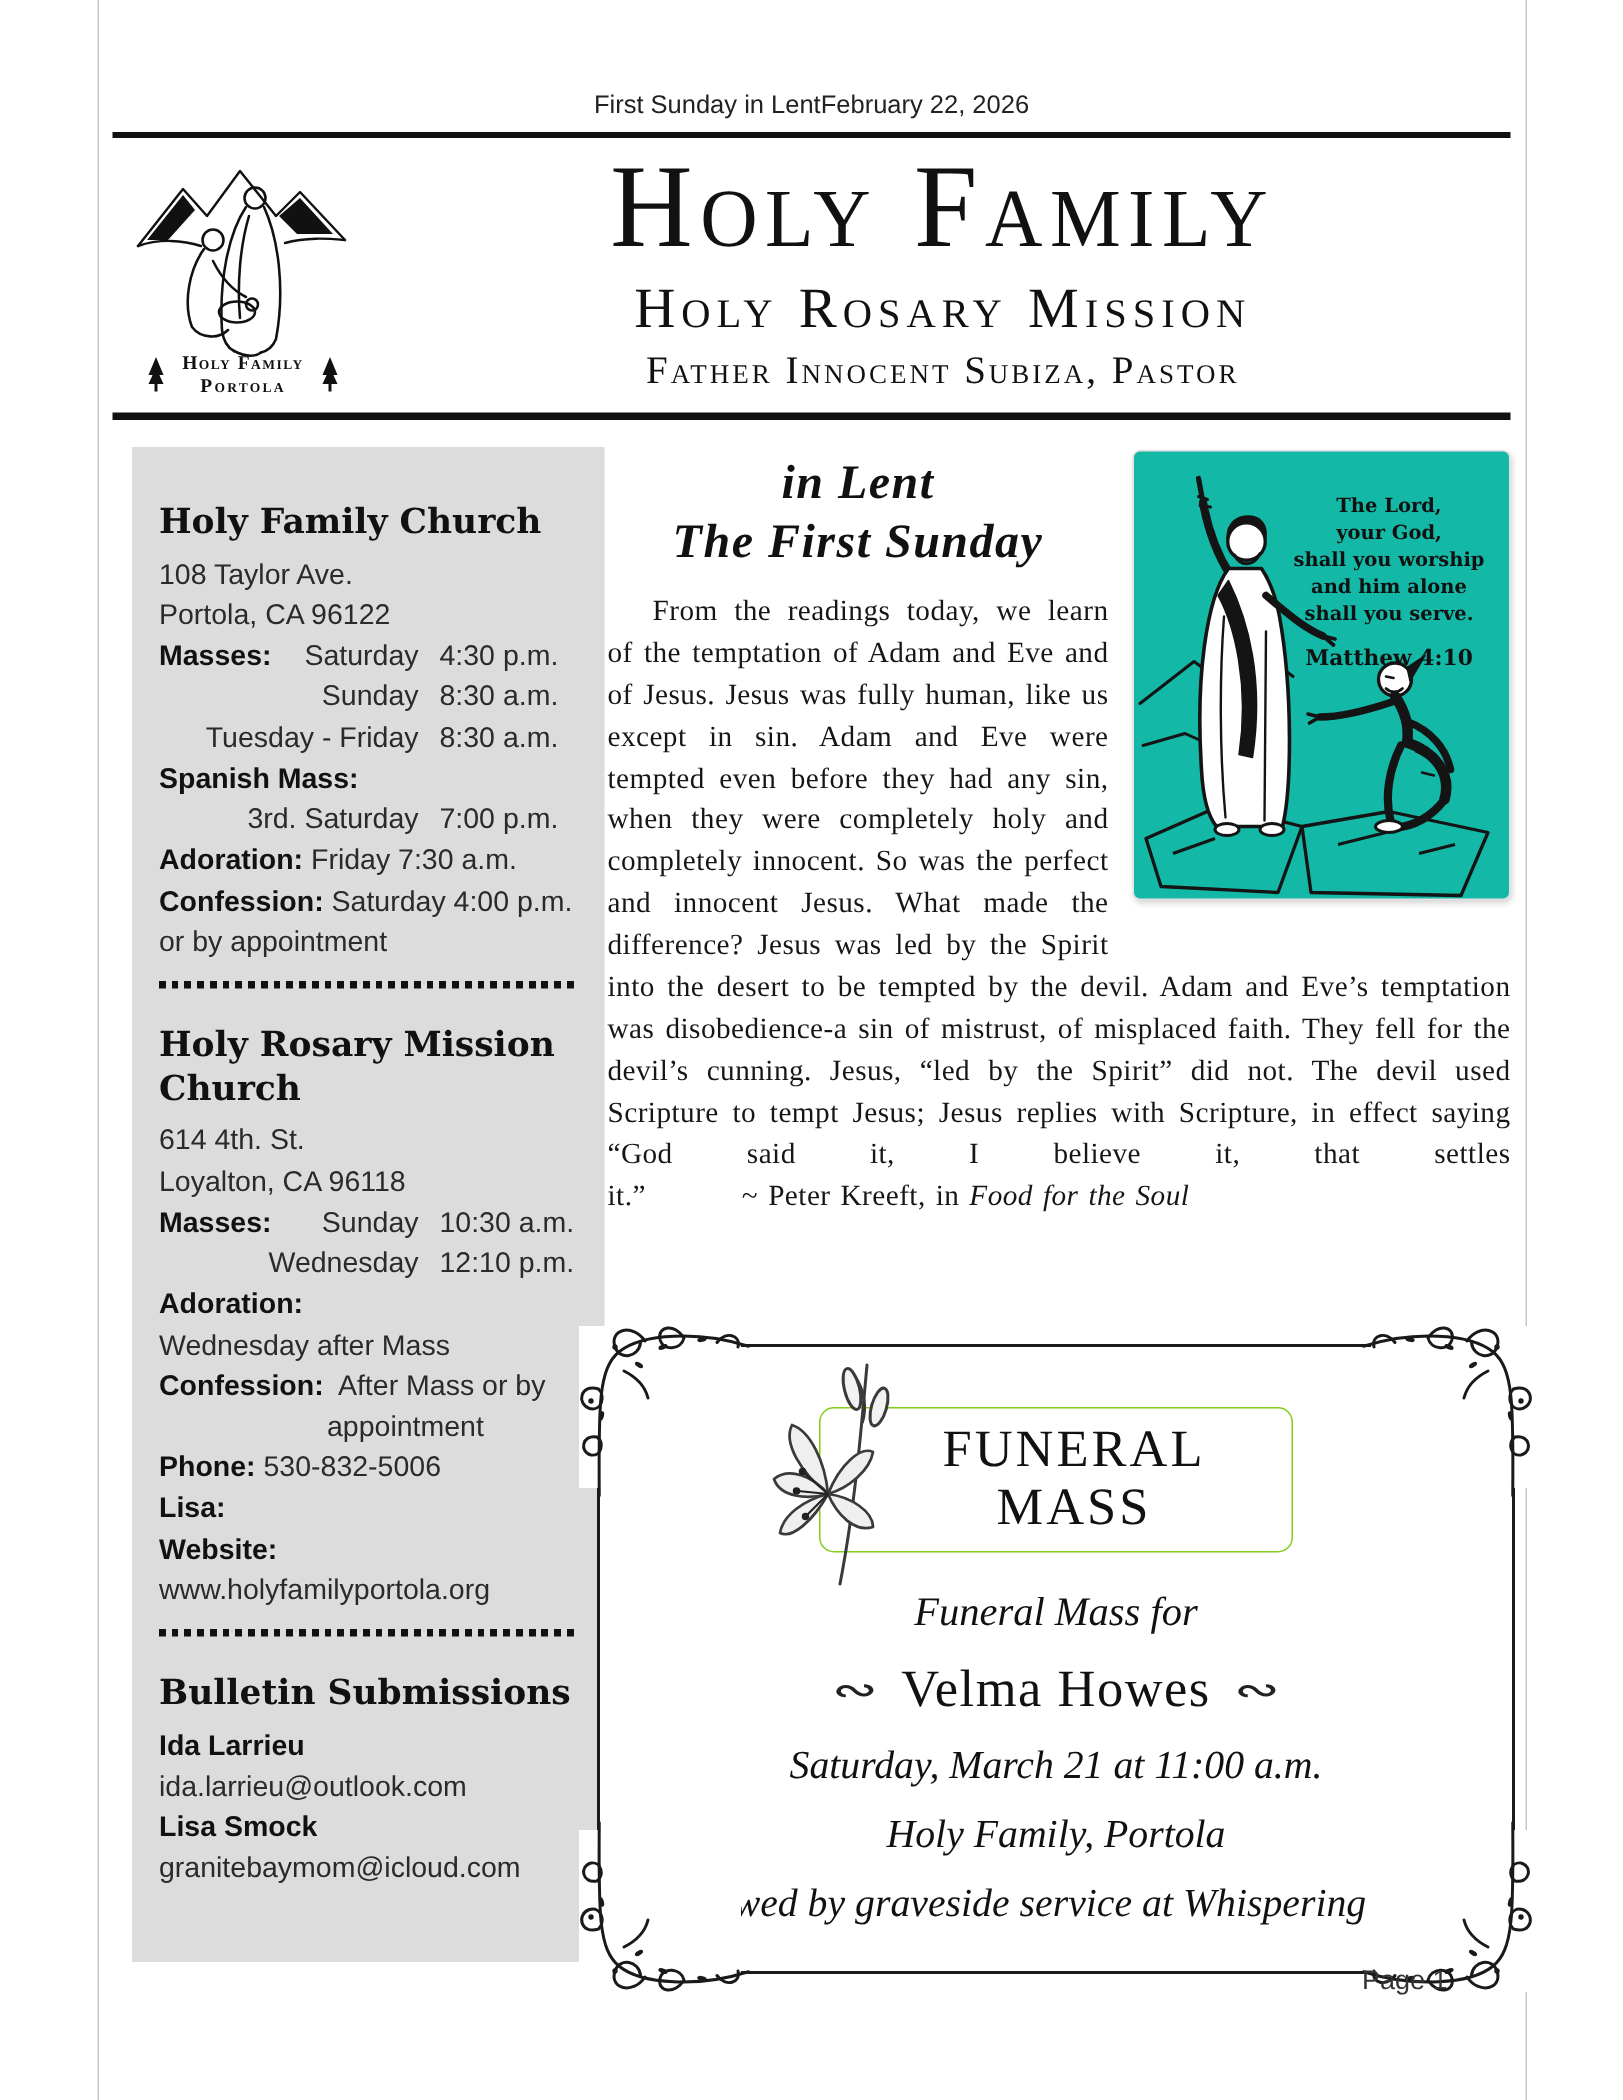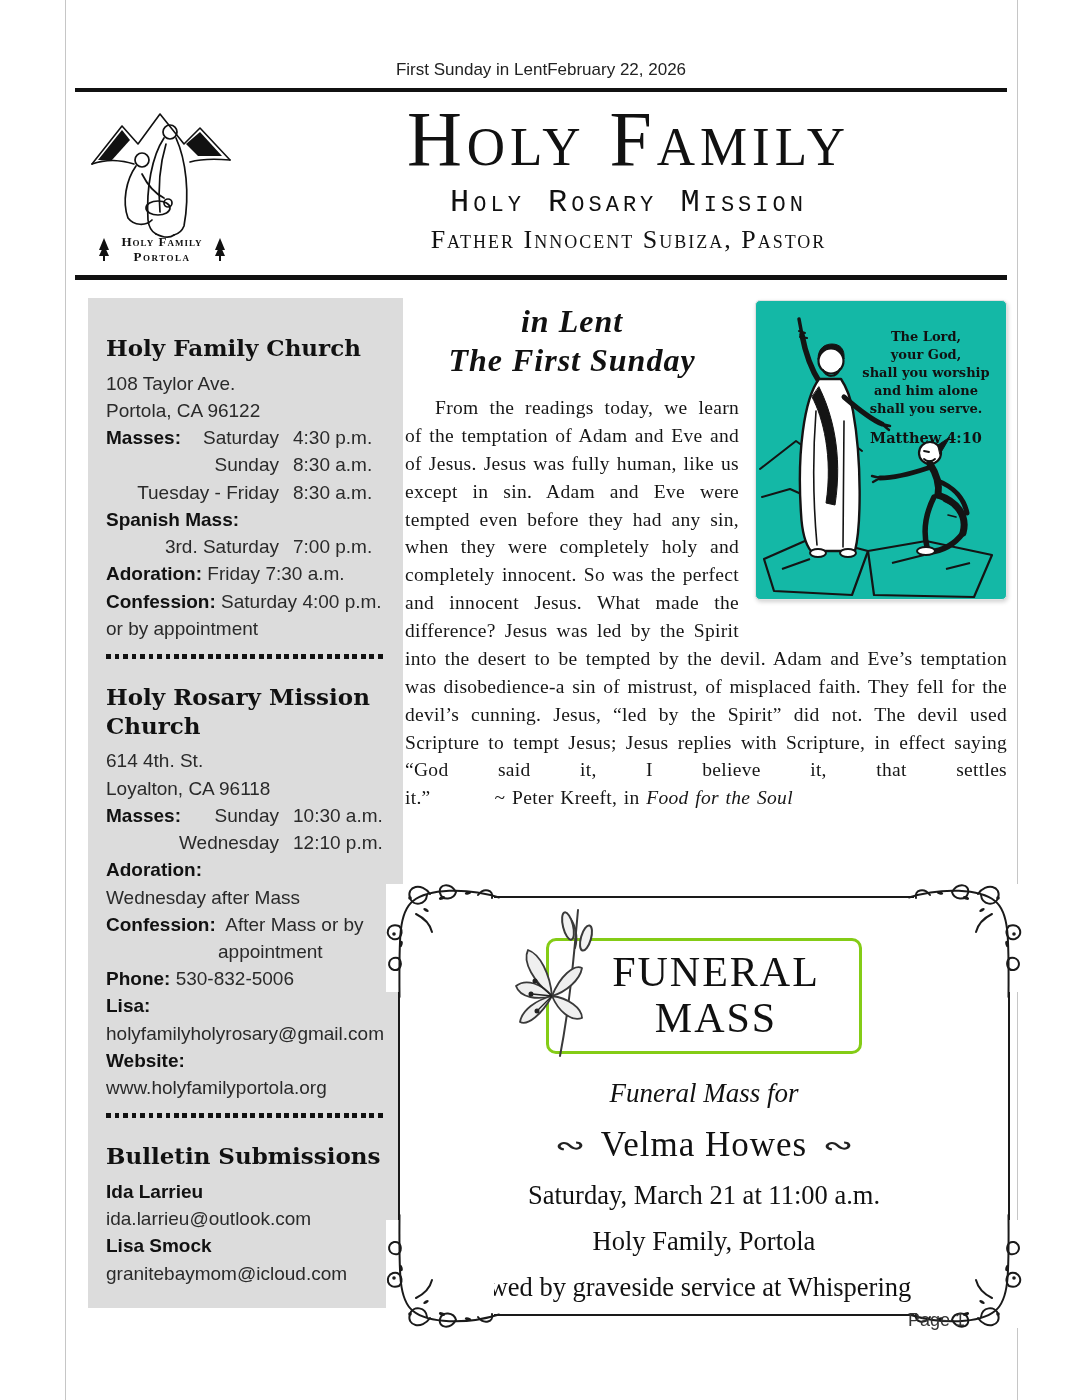--- a/index.html
+++ b/index.html
@@ -12,21 +12,21 @@
   .page-edge.right { left:1017px; }
 
   
   .hdr { position:absolute; left:75px; top:60px; width:932px; display:flex; justify-content:center; font-size:17px; color:#222; }
   .hdr-rule { position:absolute; left:75px; top:88px; width:932px; height:4px; background:#111; }
 
   
   .logo { position:absolute; left:86px; top:104px; }
   .mast { position:absolute; left:250px; top:100px; width:757px; text-align:center; font-family:"Liberation Serif", serif; color:#111; }
   .mast-title { font-size:76px; line-height:1.0; font-variant:small-caps; letter-spacing:5px; font-weight:400; transform:scaleY(1.04); }
-  .mast-sub { margin-top:8px; font-size:32px; font-variant:small-caps; letter-spacing:4px;font-family:Liberation Mono, monospace; }
+  .mast-sub { margin-top:8px; font-size:38px; font-variant:small-caps; letter-spacing:4px; }
   .mast-pastor { margin-top:4px; font-size:26px; font-variant:small-caps; letter-spacing:2px; }
   .mast-rule { position:absolute; left:75px; top:275px; width:932px; height:5px; background:#111; }
 
   
   .sidebar { position:absolute; left:88px; top:298px; width:315px; height:1010px; background:#dcdcdc; padding:36px 18px 0 18px; font-size:19px; line-height:1.38; color:#2a2a2a; }
   .sb-h { font-family:"DejaVu Serif", serif; font-weight:bold; font-size:23px; color:#111; margin-bottom:8px; line-height:1.25; }
   .sb-b { font-weight:bold; color:#111; }
   .sb-line { margin:1px 0; }
   .mass-row { display:flex; margin:1px 0; }
   .mass-day { flex:1; text-align:right; }
@@ -47,27 +47,27 @@
   .illu-verse { font-family:"DejaVu Serif", serif; font-weight:bold; font-size:14.5px; }
 
   
   .funeral { position:absolute; left:398px; top:896px; width:612px; height:420px; border:2px solid #1a1a1a; background:#fff; text-align:center; font-family:"Liberation Serif", serif; color:#111; }
   .fl { position:absolute; }
   .fl.tl { top:-14px; left:-14px; }
   .fl.tr { top:-14px; right:-14px; transform:scaleX(-1); }
   .fl.bl { bottom:-14px; left:-14px; transform:scaleY(-1); }
   .fl.br { bottom:-14px; right:-14px; transform:scale(-1,-1); }
   .plaque-wrap { position:relative; width:316px; margin:40px auto 0 auto; }
-  .plaque { border:3px solid #84cc16; border-radius:10px; padding:8px 10px 10px 34px; font-size:42px; letter-spacing:2px; line-height:1.1; background:#fff; }
+  .plaque { border:1px solid #84cc16; border-radius:10px; padding:8px 10px 10px 34px; font-size:35px; letter-spacing:2px; line-height:1.1; background:#fff; }
   .lily { position:absolute; left:-34px; top:-34px; }
   .fun-intro { margin-top:24px; font-style:italic; font-size:27px; }
   .fun-name-row { margin-top:16px; display:flex; justify-content:center; align-items:center; gap:20px; }
   .fun-name { font-size:35px; letter-spacing:1px; }
   .orn { font-size:26px; color:#222; transform:scaleX(1.4); display:inline-block; }
-  .fun-line { margin-top:15px; font-size:26.5px; }
+  .fun-line { margin-top:15px; font-style:italic; font-size:26.5px; }
 
   .footer-page { position:absolute; right:117px; top:1310px; font-size:18px; color:#333; }
 </style>
 </head>
 <body>
 
 <div class="page-edge left"></div>
 <div class="page-edge right"></div>
 
 <div class="hdr">
@@ -155,21 +155,20 @@
   <div class="mass-row">
     <span class="mass-day"><span>Wednesday</span></span>
     <span class="mass-time">12:10 p.m.</span>
   </div>
   <div class="sb-line sb-b">Adoration:</div>
   <div class="sb-line">Wednesday after Mass</div>
   <div class="sb-line"><span class="sb-b">Confession:</span>&nbsp; <span>After Mass or by</span></div>
   <div class="sb-line indent">appointment</div>
   <div class="sb-line"><span class="sb-b">Phone:</span> <span>530-832-5006</span></div>
   <div class="sb-line sb-b">Lisa:</div>
-  <div class="sb-line">holyfamilyholyrosary@gmail.com</div>
   <div class="sb-line sb-b">Website:</div>
   <div class="sb-line">www.holyfamilyportola.org</div>
   <div class="dotted"></div>
 
   <div class="sb-h">Bulletin Submissions</div>
   <div class="sb-line sb-b">Ida Larrieu</div>
   <div class="sb-line">ida.larrieu@outlook.com</div>
   <div class="sb-line sb-b">Lisa Smock</div>
   <div class="sb-line">granitebaymom@icloud.com</div>
 </div>

